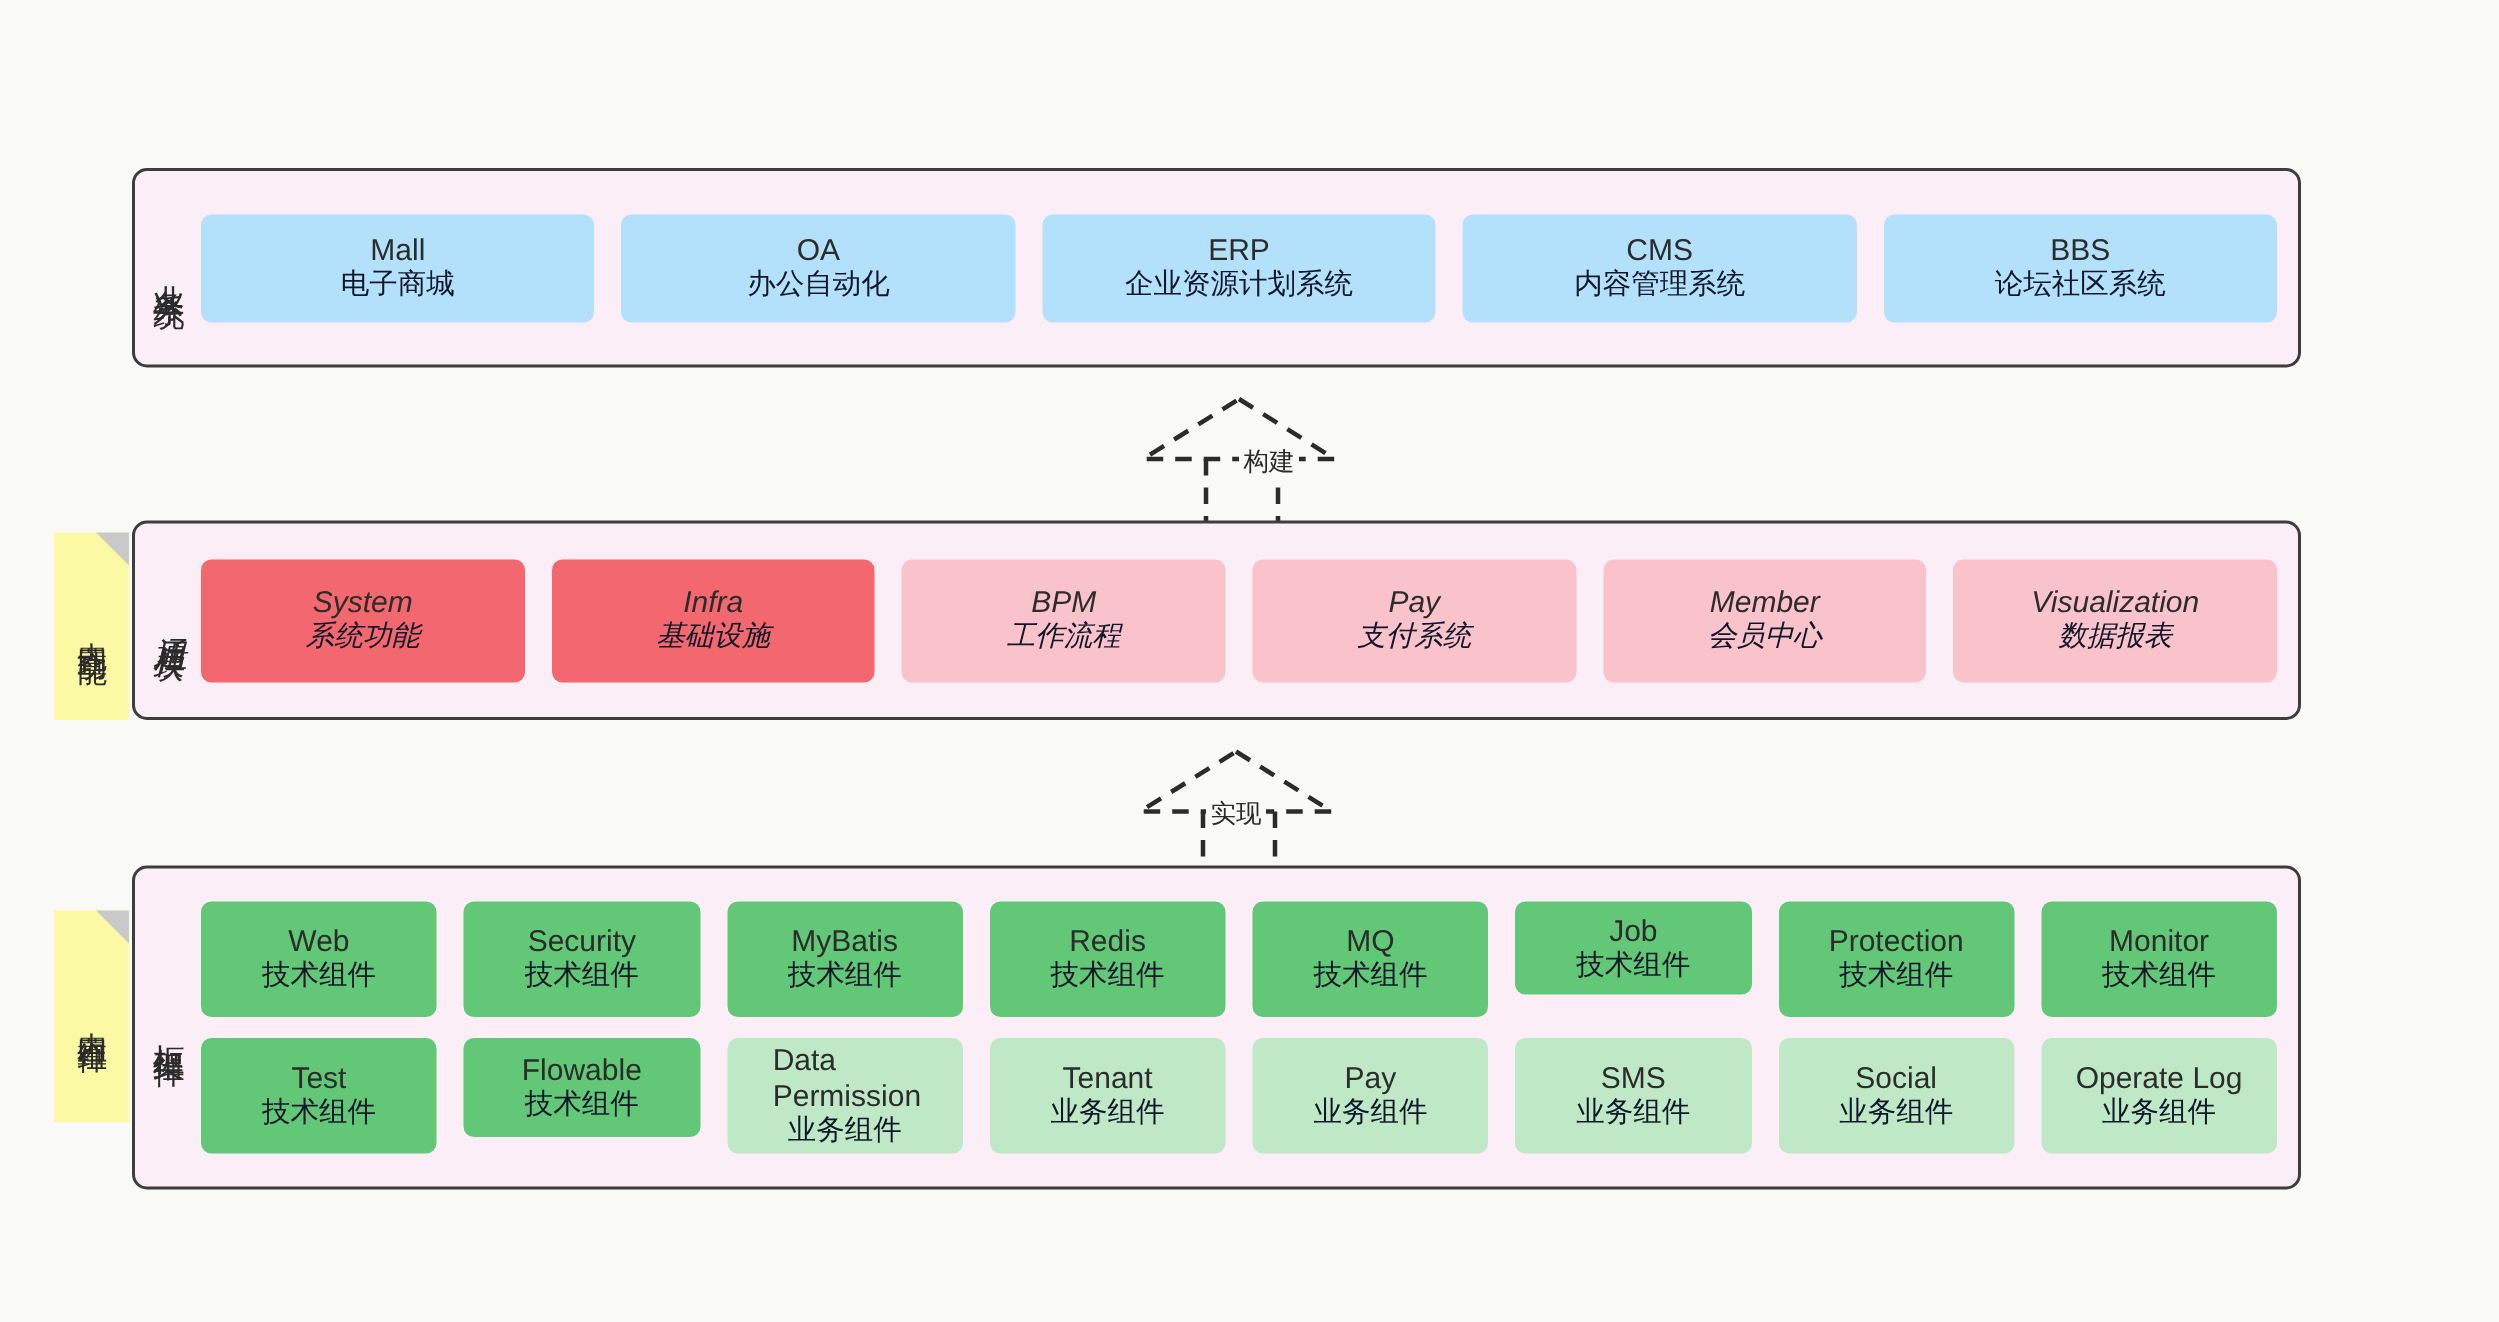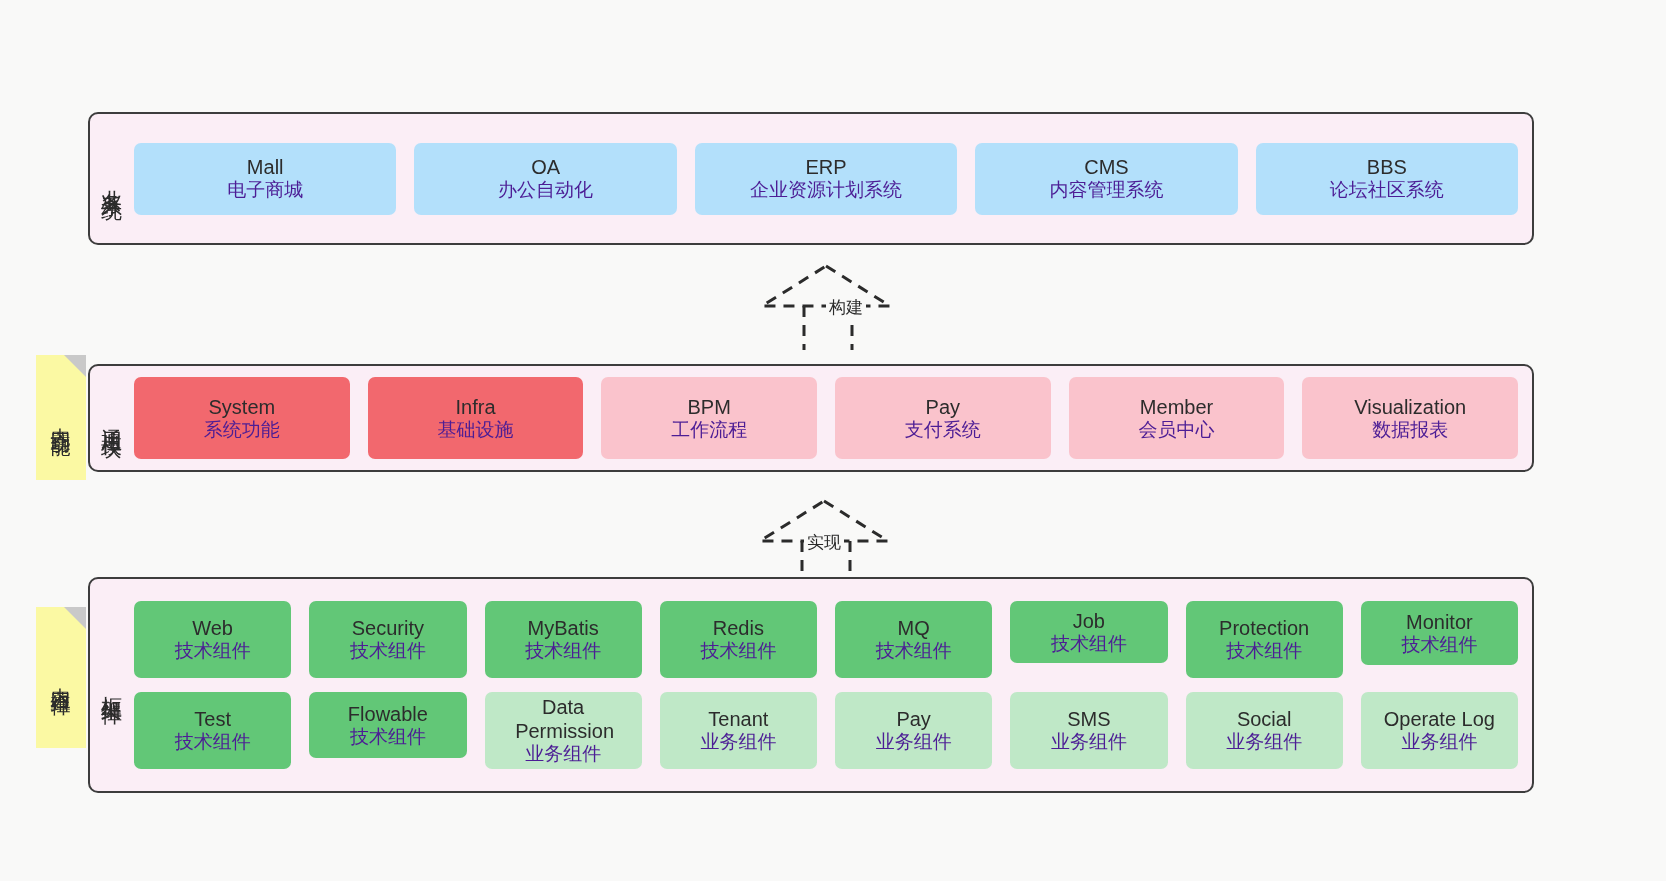--- a/index.html
+++ b/index.html
@@ -56,28 +56,28 @@
     display:flex;
     gap:18px;
   }
   .cell{
     flex:1 1 0;
     border-radius:7px;
     display:flex;
     flex-direction:column;
     align-items:center;
     justify-content:center;
-    text-align:center;
+    text-align:left;
     box-sizing:border-box;
     padding:6px 4px;
     line-height:1.2;
   }
   .cell .t1{font-size:20px; color:#2c2c2c; white-space:nowrap;}
   .cell .t1.wrap{white-space:normal;}
-  .cell .t2{font-size:19px; color:#4c1d95; white-space:nowrap;}
+  .cell .t2{font-size:19px; color:#0f172a; white-space:nowrap;}
 
   
   .c-blue        {background:#b3e0fb;}
   .c-red         {background:#f2686e;}
   .c-pink        {background:#fac3cc;}
   .c-green       {background:#62c777;}
   .c-lightgreen  {background:#bfe8c7;}
 
   
   .note{
@@ -160,21 +160,21 @@
       <path d="M 44 44 L 44 88 M 92 44 L 92 88" fill="none" stroke="#2b2b2b" stroke-width="3" stroke-dasharray="11,8"></path>
     </svg>
     <span class="conn-label" style="left:46px; top:34px;margin-left:20px;">构建</span>
   </div>
 
   <div class="note" style="left:36px; top:355px; width:50px; height:125px;">
     <span class="fold"></span>
     <span>内置功能</span>
   </div>
 
-  <div class="band" style="left:88px; top:364px; width:1446px; height:108px;">
+  <div class="band" style="left:88px; top:347px; width:1446px; height:133px;font-style:italic;">
     <div class="band-label">通用模块</div>
     <div class="band-body">
       <div class="band-rows">
         <div class="row">
           <div class="cell c-red" style="height:82px;">
             <span class="t1">System</span>
             <span class="t2">系统功能</span>
           </div>
           <div class="cell c-red" style="height:82px;">
             <span class="t1">Infra</span>
@@ -241,21 +241,21 @@
             <span class="t2">技术组件</span>
           </div>
           <div class="cell c-green" style="height:62px;">
             <span class="t1">Job</span>
             <span class="t2">技术组件</span>
           </div>
           <div class="cell c-green" style="height:77px;">
             <span class="t1">Protection</span>
             <span class="t2">技术组件</span>
           </div>
-          <div class="cell c-green" style="height:64px;">
+          <div class="cell c-green" style="height:77px;">
             <span class="t1">Monitor</span>
             <span class="t2">技术组件</span>
           </div>
         </div>
 
         <div class="row">
           <div class="cell c-green" style="height:77px;">
             <span class="t1">Test</span>
             <span class="t2">技术组件</span>
           </div>

